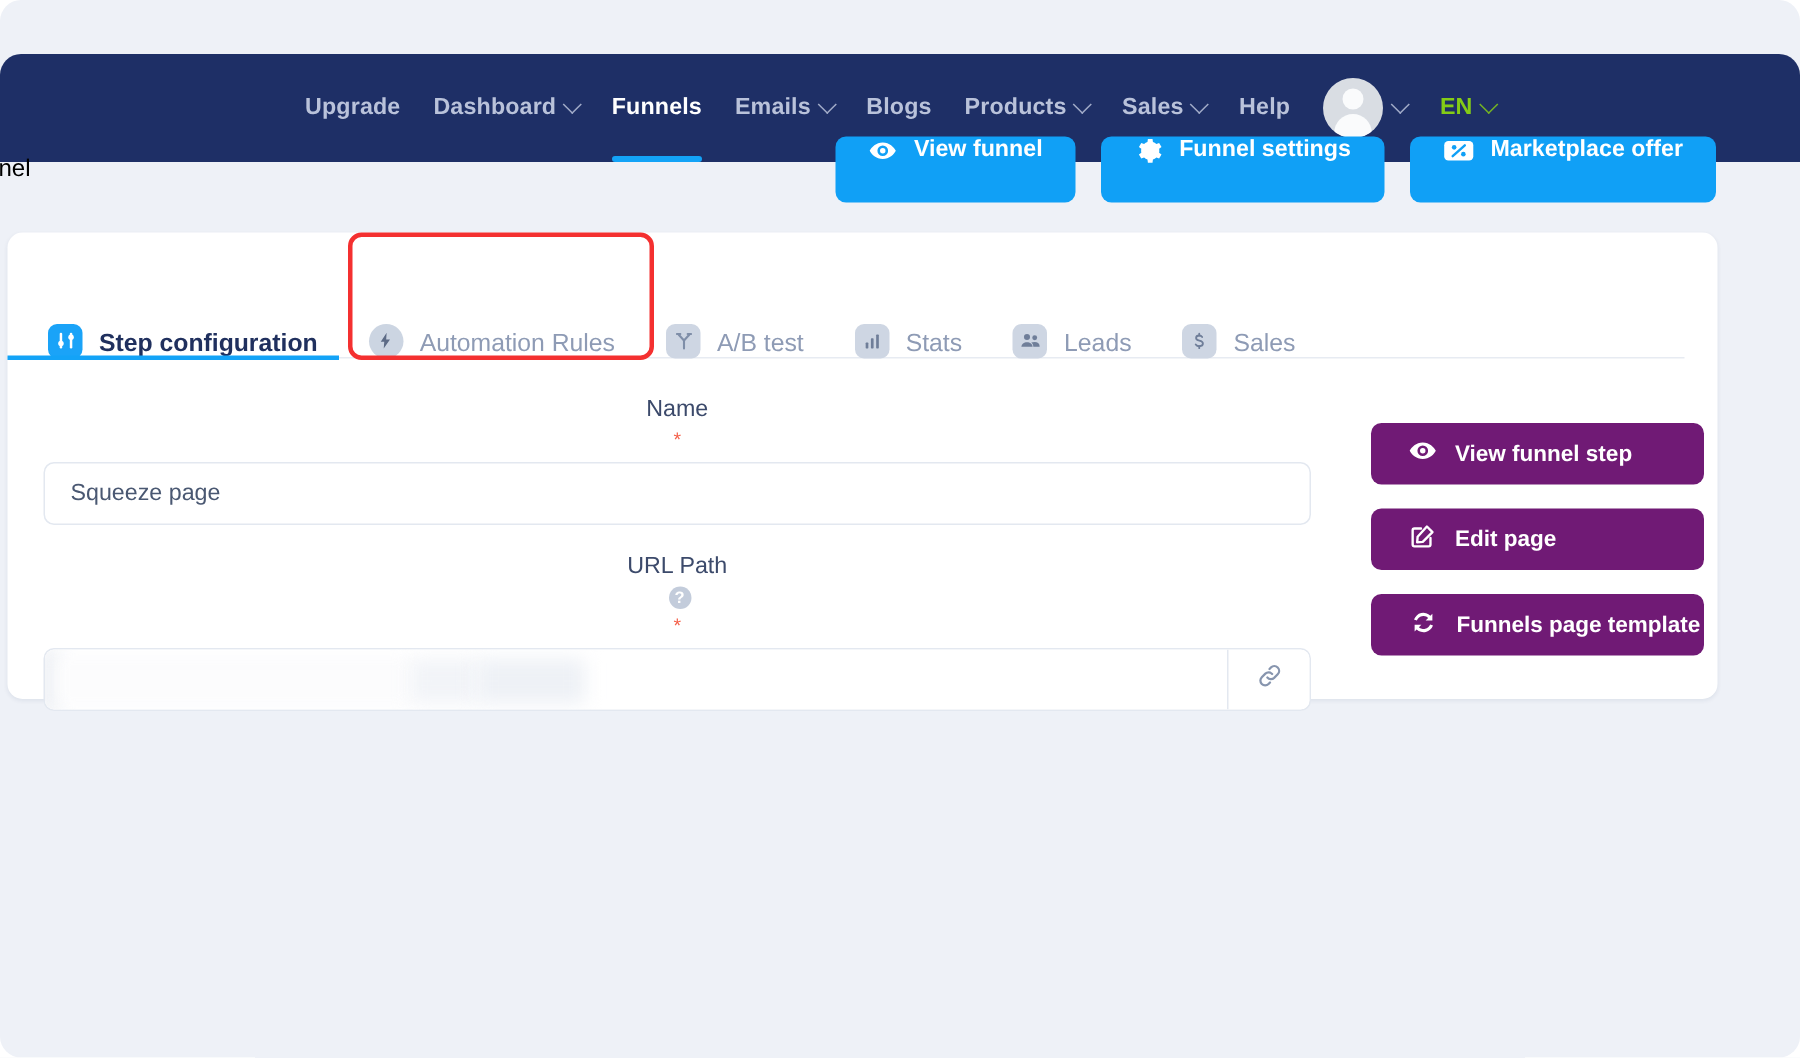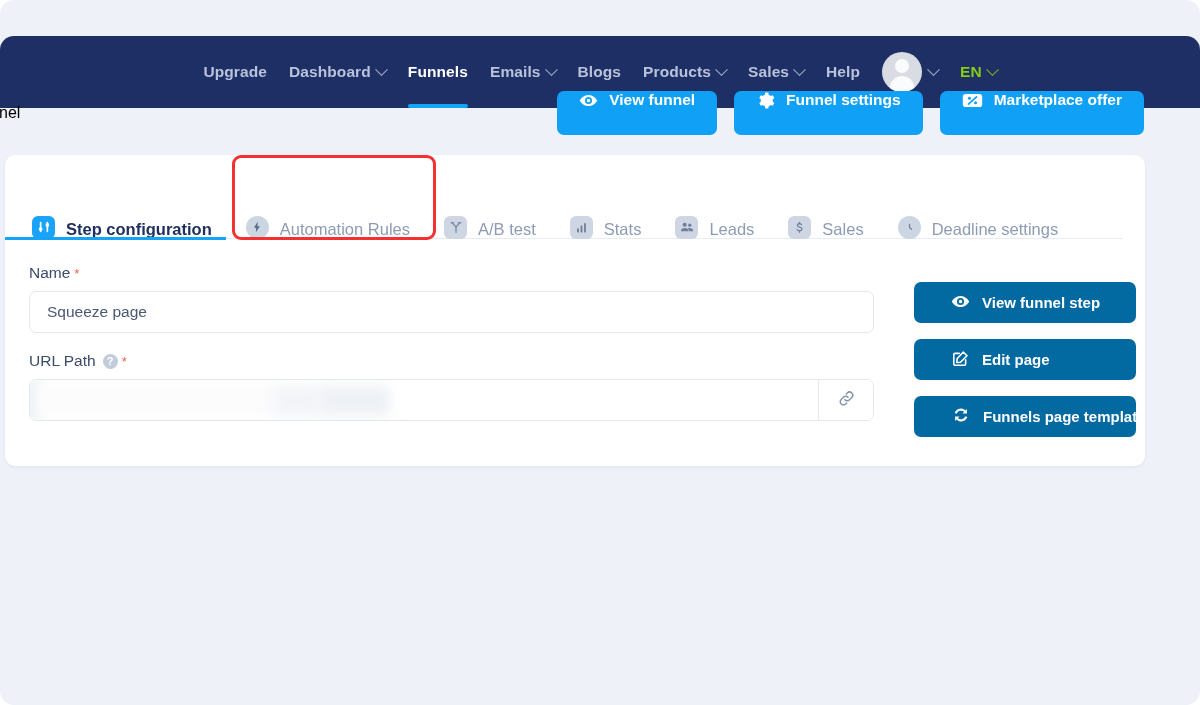--- a/index.html
+++ b/index.html
@@ -231,20 +231,21 @@
     gap: 40px;
   }
   .form-col { width: 845px; }
   .field-label {
     font-size: 15.5px;
     color: #3c4a6b;
     margin-bottom: 9px;
     display: flex;
     align-items: center;
     gap: 4px;
+    flex-direction: column;
   }
   .req { color: #f4604a; font-size: 13px; line-height: 1; }
   .help-dot {
     width: 15px; height: 15px;
     border-radius: 50%;
     background: #c3ccdb;
     color: #ffffff;
     font-size: 11px;
     font-weight: bold;
     display: inline-flex;
@@ -307,28 +308,28 @@
 
   .side-col {
     display: flex;
     flex-direction: column;
     gap: 16px;
     padding-top: 18px;
   }
   .btn-side {
     width: 222px;
     height: 41px;
-    background: #0369a1;
+    background: #701a75;
     color: #ffffff;
     border: none;
     border-radius: 7px;
     display: inline-flex;
     align-items: center;
     gap: 12px;
-    padding-left: 37px;
+    padding-left: 25px;
     font-size: 15px;
     font-weight: bold;
     font-family: "Liberation Sans", sans-serif;
     cursor: pointer;
     white-space: nowrap;
   }
 </style>
 </head>
 <body>
 
@@ -490,28 +491,20 @@
       <div class="tab">
         <span class="tab-ico">
           <svg width="13" height="13" viewBox="0 0 16 16" fill="none" stroke="#6f7e99" stroke-width="1.5" stroke-linecap="round">
             <path d="M10.4 4.6C9.8 3.7 9 3.3 8 3.3c-1.5 0-2.6.8-2.6 2 0 1.3 1.1 1.8 2.7 2.2 1.7.4 2.9 1 2.9 2.4 0 1.3-1.2 2.2-2.9 2.2-1.3 0-2.3-.5-3-1.5"></path>
             <path d="M8 1.8v1.5M8 12.1v1.6"></path>
           </svg>
         </span>
         <span>Sales</span>
       </div>
 
-      <div class="tab">
-        <span class="tab-ico round">
-          <svg width="13" height="13" viewBox="0 0 16 16" fill="none" stroke="#6f7e99" stroke-width="1.5" stroke-linecap="round">
-            <path d="M8 4.2V8l2.6 2.2"></path>
-          </svg>
-        </span>
-        <span>Deadline settings</span>
-      </div>
 
       <div class="highlight-box"></div>
     </div>
 
     <div class="card-body">
 
       <div class="form-col">
 
         <div class="field-label">
           <span>Name</span>

